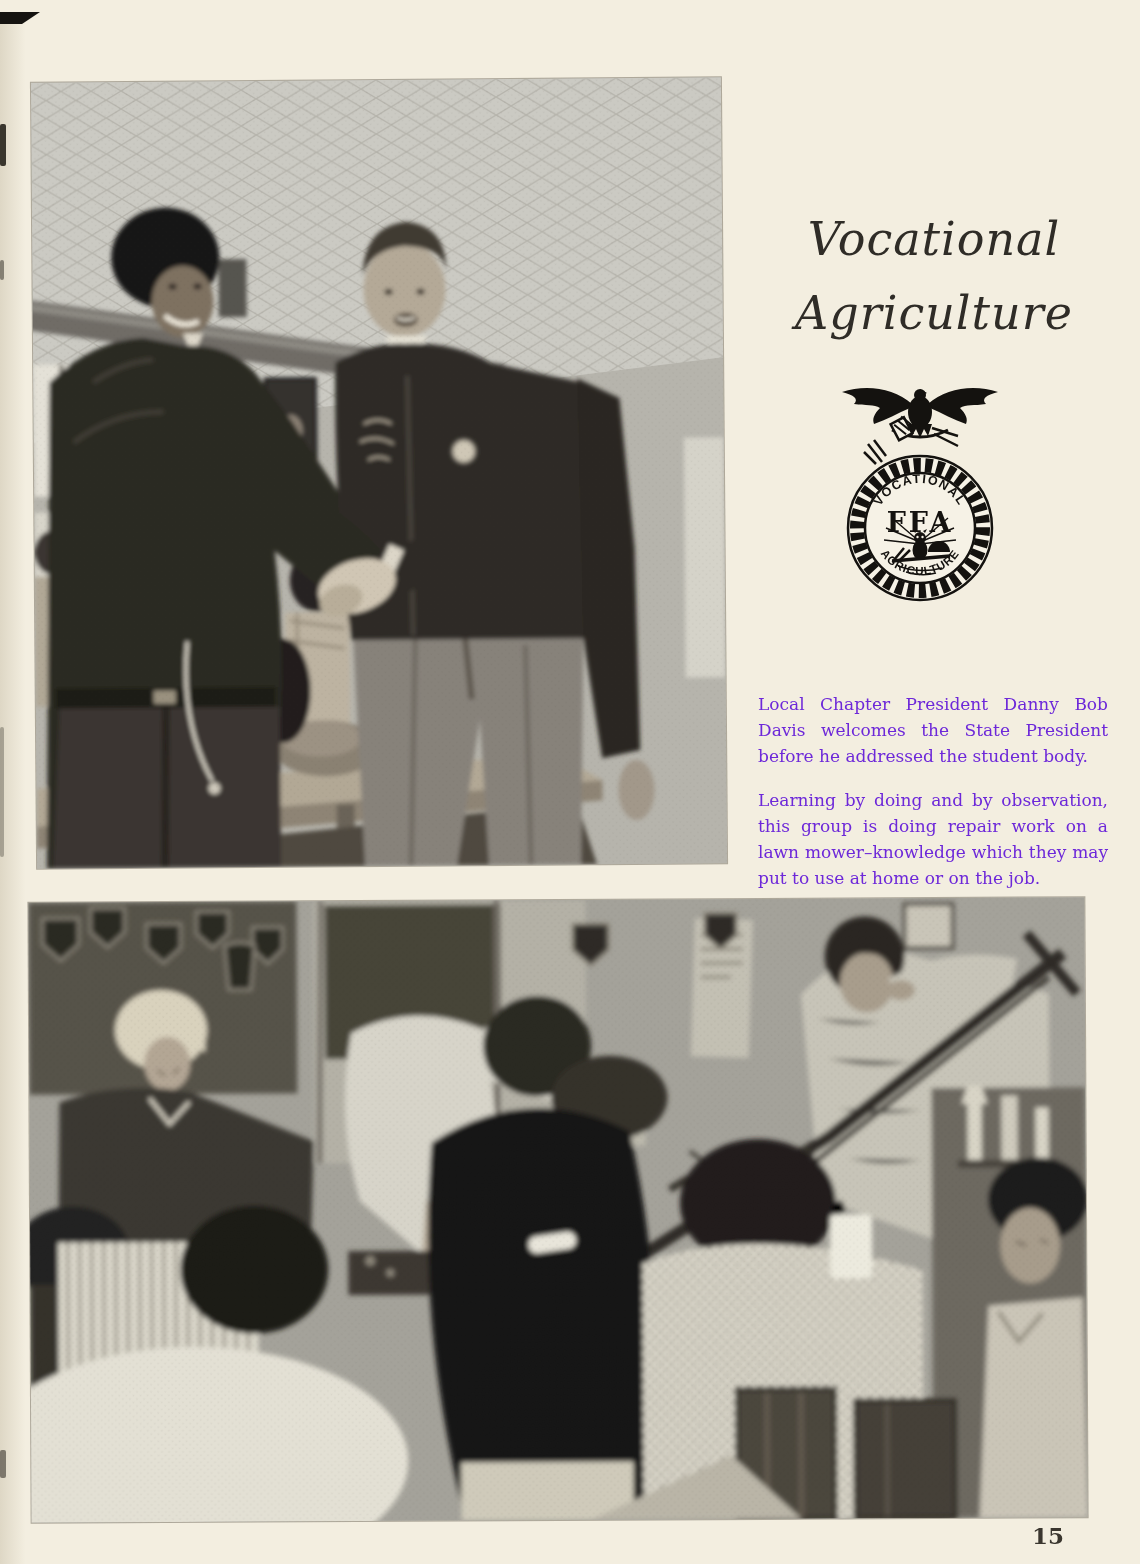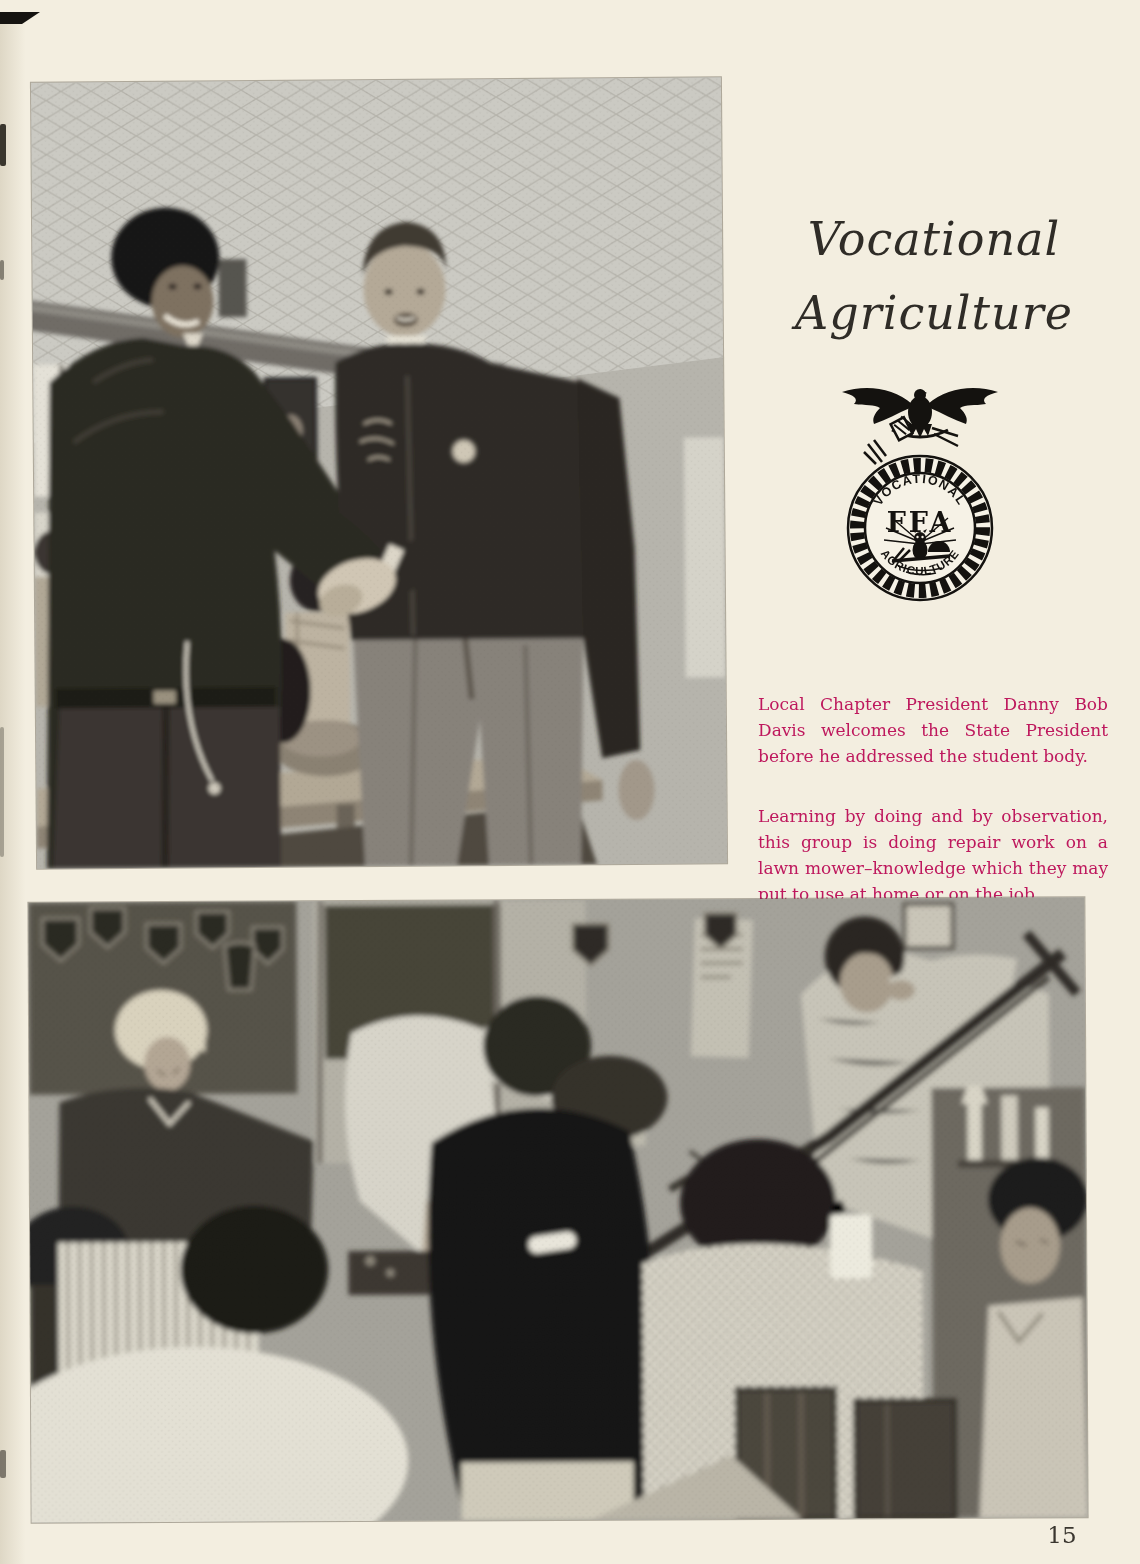--- a/index.html
+++ b/index.html
@@ -21,25 +21,25 @@
   .photo svg{display:block;width:100%;height:100%;}
   #photo-top{left:34px;top:68px;width:690px;height:786px;transform:rotate(-0.45deg);}
   #photo-bottom{left:30px;top:888px;width:1056px;height:620px;transform:rotate(-0.3deg);}
   
   .title-line{position:absolute;left:750px;width:368px;text-align:center;
     font-style:italic;font-size:46px;color:#2f2c27;letter-spacing:1px;white-space:nowrap;}
   #title1{top:200px;}
   #title2{top:274px;}
   .emblem{position:absolute;left:828px;top:368px;width:184px;height:238px;}
   .caption{position:absolute;left:758px;width:350px;font-size:17px;line-height:26px;
-    color:#be185d;text-align:justify;}
+    color:#6d28d9;text-align:justify;}
   #caption1{top:662px;}
-  #caption2{top:774px;}
-  .pagenum{position:absolute;left:1032px;top:1510px;width:60px;text-align:center;
-    font-size:23px;color:#3a362f;}
+  #caption2{top:758px;}
+  .pagenum{position:absolute;left:1032px;top:1510px;width:60px;text-align:left;
+    font-size:23px;color:#3a362f;font-weight:bold;}
 </style>
 </head>
 <body>
 
 <div class="page">
 
   <div class="gutter"></div>
   <div class="corner-blob"></div>
   <div class="scan-mark" style="left:0;top:112px;width:6px;height:42px;"></div>
   <div class="scan-mark" style="left:0;top:248px;width:4px;height:20px;opacity:.55;"></div>

